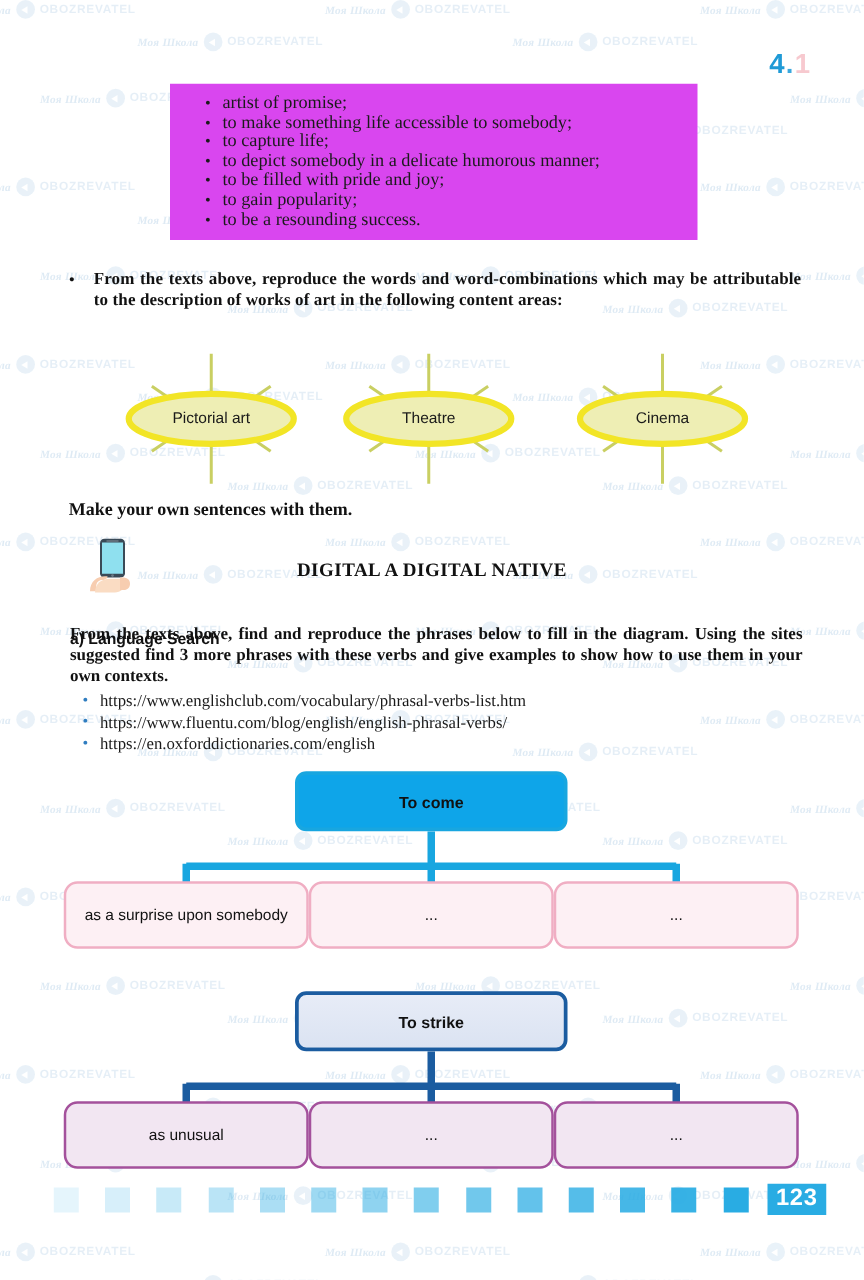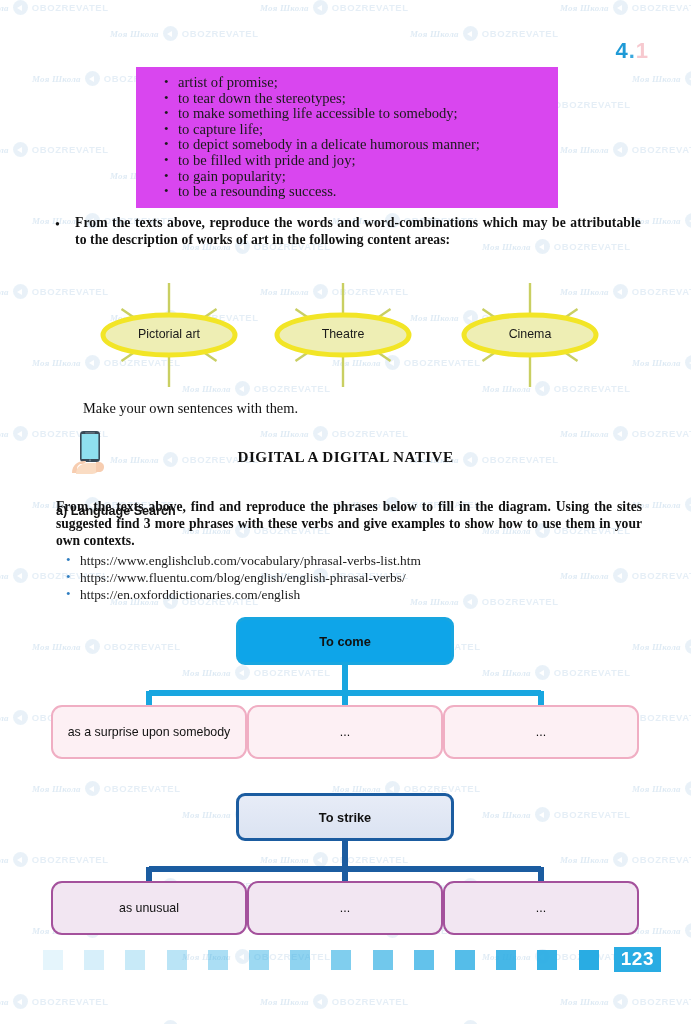--- a/index.html
+++ b/index.html
@@ -100,21 +100,21 @@
   .sun .label {
     position: absolute; left: 0; right: 0; top: 47px;
     text-align: center;
     font-family: "Liberation Sans", sans-serif;
     font-size: 12.4px; color: #1a1a1a;
   }
 
   
   .make-sentences {
     position: absolute; left: 55px; top: 400px;
-    font-weight: normal; font-size: 14.4px; color: #111; margin-left: 28px;
+    font-weight: bold; font-size: 14.4px; color: #111;
   }
 
   
   .phone-icon { position: absolute; left: 66px; top: 428px; width: 46px; height: 48px; }
 
   
   .section-title {
     position: absolute; left: 0; right: 0; top: 448px;
     text-align: center;
     font-weight: bold; font-size: 15.2px;
@@ -573,21 +573,20 @@
 
 <div id="page">
 
   <div class="chapter-marker">
     <span class="num">4</span><span class="dot">.</span><span class="sub">1</span>
   </div>
 
   <div class="info-box">
     <ul id="info-list">
         <li>artist of promise;</li>
-        <li>to tear down the stereotypes;</li>
         <li>to make something life accessible to somebody;</li>
         <li>to capture life;</li>
         <li>to depict somebody in a delicate humorous manner;</li>
         <li>to be filled with pride and joy;</li>
         <li>to gain popularity;</li>
         <li>to be a resounding success.</li>
       </ul>
   </div>
 
   <div class="instr">

